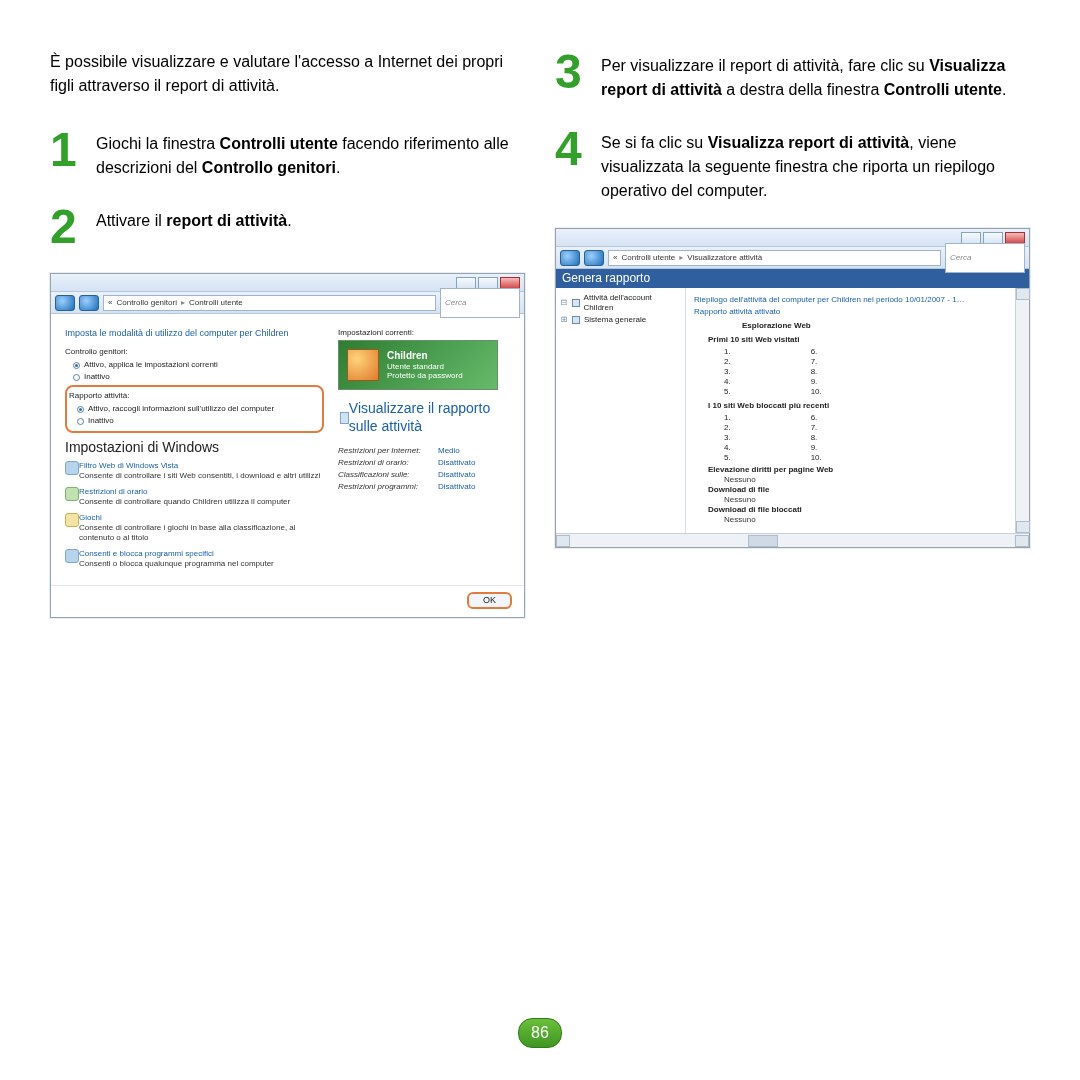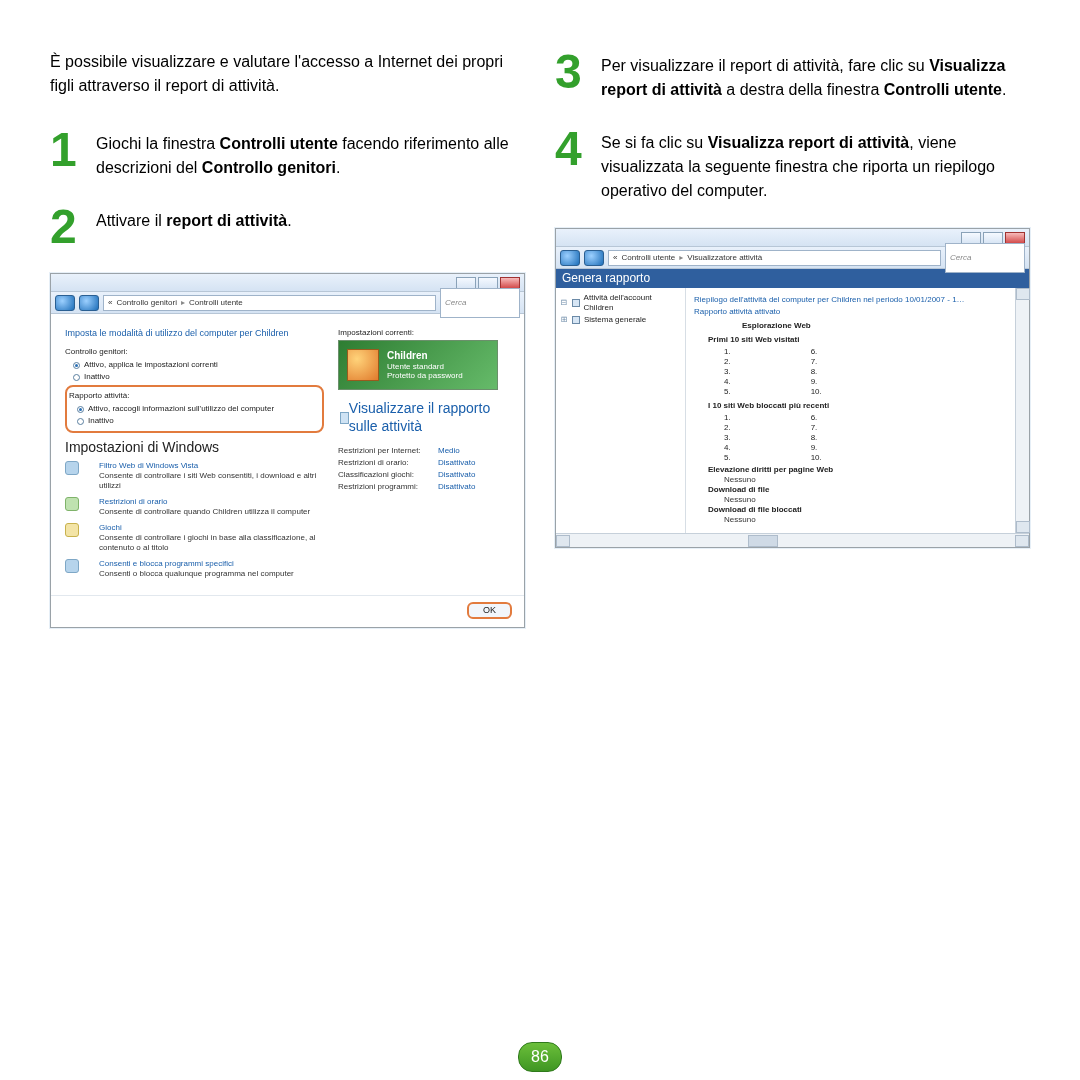--- a/index.html
+++ b/index.html
@@ -114,38 +114,38 @@
   .win1-body { padding: 14px 26px 10px 14px; display:flex; gap:14px; }
   .win1-left { flex: 1; }
   .win1-right { width: 160px; }
   .blue-h { color: #1a5fab; font-size: 9px; margin-bottom: 8px; }
   .grp-label { font-size:8px; color:#222; margin-bottom:2px; }
   .radio-line { display:flex; align-items:center; gap:4px; font-size:8px; padding:1px 0 1px 8px;}
   .radio { width:7px; height:7px; border:1px solid #5a7fa0; border-radius:50%; position:relative; }
   .radio.on::after { content:""; position:absolute; inset:1px; background:#2a6fb4; border-radius:50%; }
   .hl-box { border:2px solid #e27b3e; border-radius:8px; padding:4px 6px 4px 2px; margin:2px 0 6px 0; }
   .sub-h { font-size:14px; color:#222; margin:6px 0 4px 0; }
-  .setting-item { display:flex; gap:20px; margin-bottom:6px; }
+  .setting-item { display:flex; gap:0; margin-bottom:6px; }
   .setting-icon { width:14px; height:14px; border-radius:3px; background:#b6d4ec; border:1px solid #7ea7c6; flex:none; }
   .setting-icon.green { background:#bfe2b0; border-color:#7fb36a; }
   .setting-icon.yellow { background:#f3e4a6; border-color:#c8b24d; }
   .setting-title { color:#1a5fab; }
   .setting-desc { color:#333; }
   .user-card {
     background: linear-gradient(135deg,#2e7d32,#66bb6a);
     color:#fff; padding:8px; display:flex; gap:8px; align-items:center;
     border:1px solid #6b8f6b;
   }
   .avatar { width:32px; height:32px; background: radial-gradient(circle at 30% 30%, #ffd37a, #e07a2c); border:1px solid #9a5a1c;}
   .user-meta div { font-size:8px; line-height:1.2; }
   .view-link { color:#1a5fab; font-size:14px; margin:10px 0 0 2px; display:flex; gap:0; align-items:center;}
   .view-link .vicon { width:12px;height:12px;border:1px solid #7ea7c6;background:#cfe3f4;}
   .settings-table { margin-top:10px; }
   .settings-table div { display:flex; font-size:8px; padding:1px 0;}
-  .settings-table .k { width:100px; color:#333;}
+  .settings-table .k { width:100px; color:#333;font-style:italic;}
   .settings-table .v { color:#1a5fab;}
   .ok-row { text-align:right; padding:6px 12px 8px 0; border-top:1px solid #e2e8ee;}
   .ok-btn { display:inline-block; border:2px solid #e27b3e; border-radius:6px; padding:1px 14px; font-size:9px; background:#f2f6fb;}
 
   
   .win2 { margin-top: 10px; }
   .blue-band { background:#2f5f9e; color:#fff; font-size:12px; padding:2px 6px; }
   .win2-body { display:flex; }
   .tree {
     width: 130px;
@@ -174,21 +174,21 @@
   }
   .sb-btn { width:14px;height:12px;border:1px solid #aebccb;background:#dfe7ef;}
   .sb-track { flex:1; position:relative; height:12px; margin:0 1px;}
   .sb-thumb { position:absolute; left:40%; width:30px; height:12px; background:#cfdae6; border:1px solid #aebccb;}
   .scrollbar-r { width:14px; background:#eef2f6; border-left:1px solid #c6d0da; display:flex; flex-direction:column;}
   .sb-track-v { flex:1; }
 
   
   .pagenum {
     position:absolute;
-    bottom:8px;
+    bottom:32px;
     left:50%;
     transform:translateX(-50%);
     width:44px; height:30px;
     background: linear-gradient(#6bbf3a,#3f9623);
     border:1px solid #2f7a1b;
     border-radius:14px;
     color:#fff;
     display:flex; align-items:center; justify-content:center;
     font-size:16px;
   }
@@ -307,21 +307,21 @@
           <div class="settings-table">
             <div>
                 <span class="k">Restrizioni per Internet:</span>
                 <span class="v">Medio</span>
               </div>
             <div>
                 <span class="k">Restrizioni di orario:</span>
                 <span class="v">Disattivato</span>
               </div>
             <div>
-                <span class="k">Classificazioni giochi:</span>
+                <span class="k">Classificazioni sulle:</span>
                 <span class="v">Disattivato</span>
               </div>
             <div>
                 <span class="k">Restrizioni programmi:</span>
                 <span class="v">Disattivato</span>
               </div>
           </div>
         </div>
       </div>
       <div class="ok-row">

